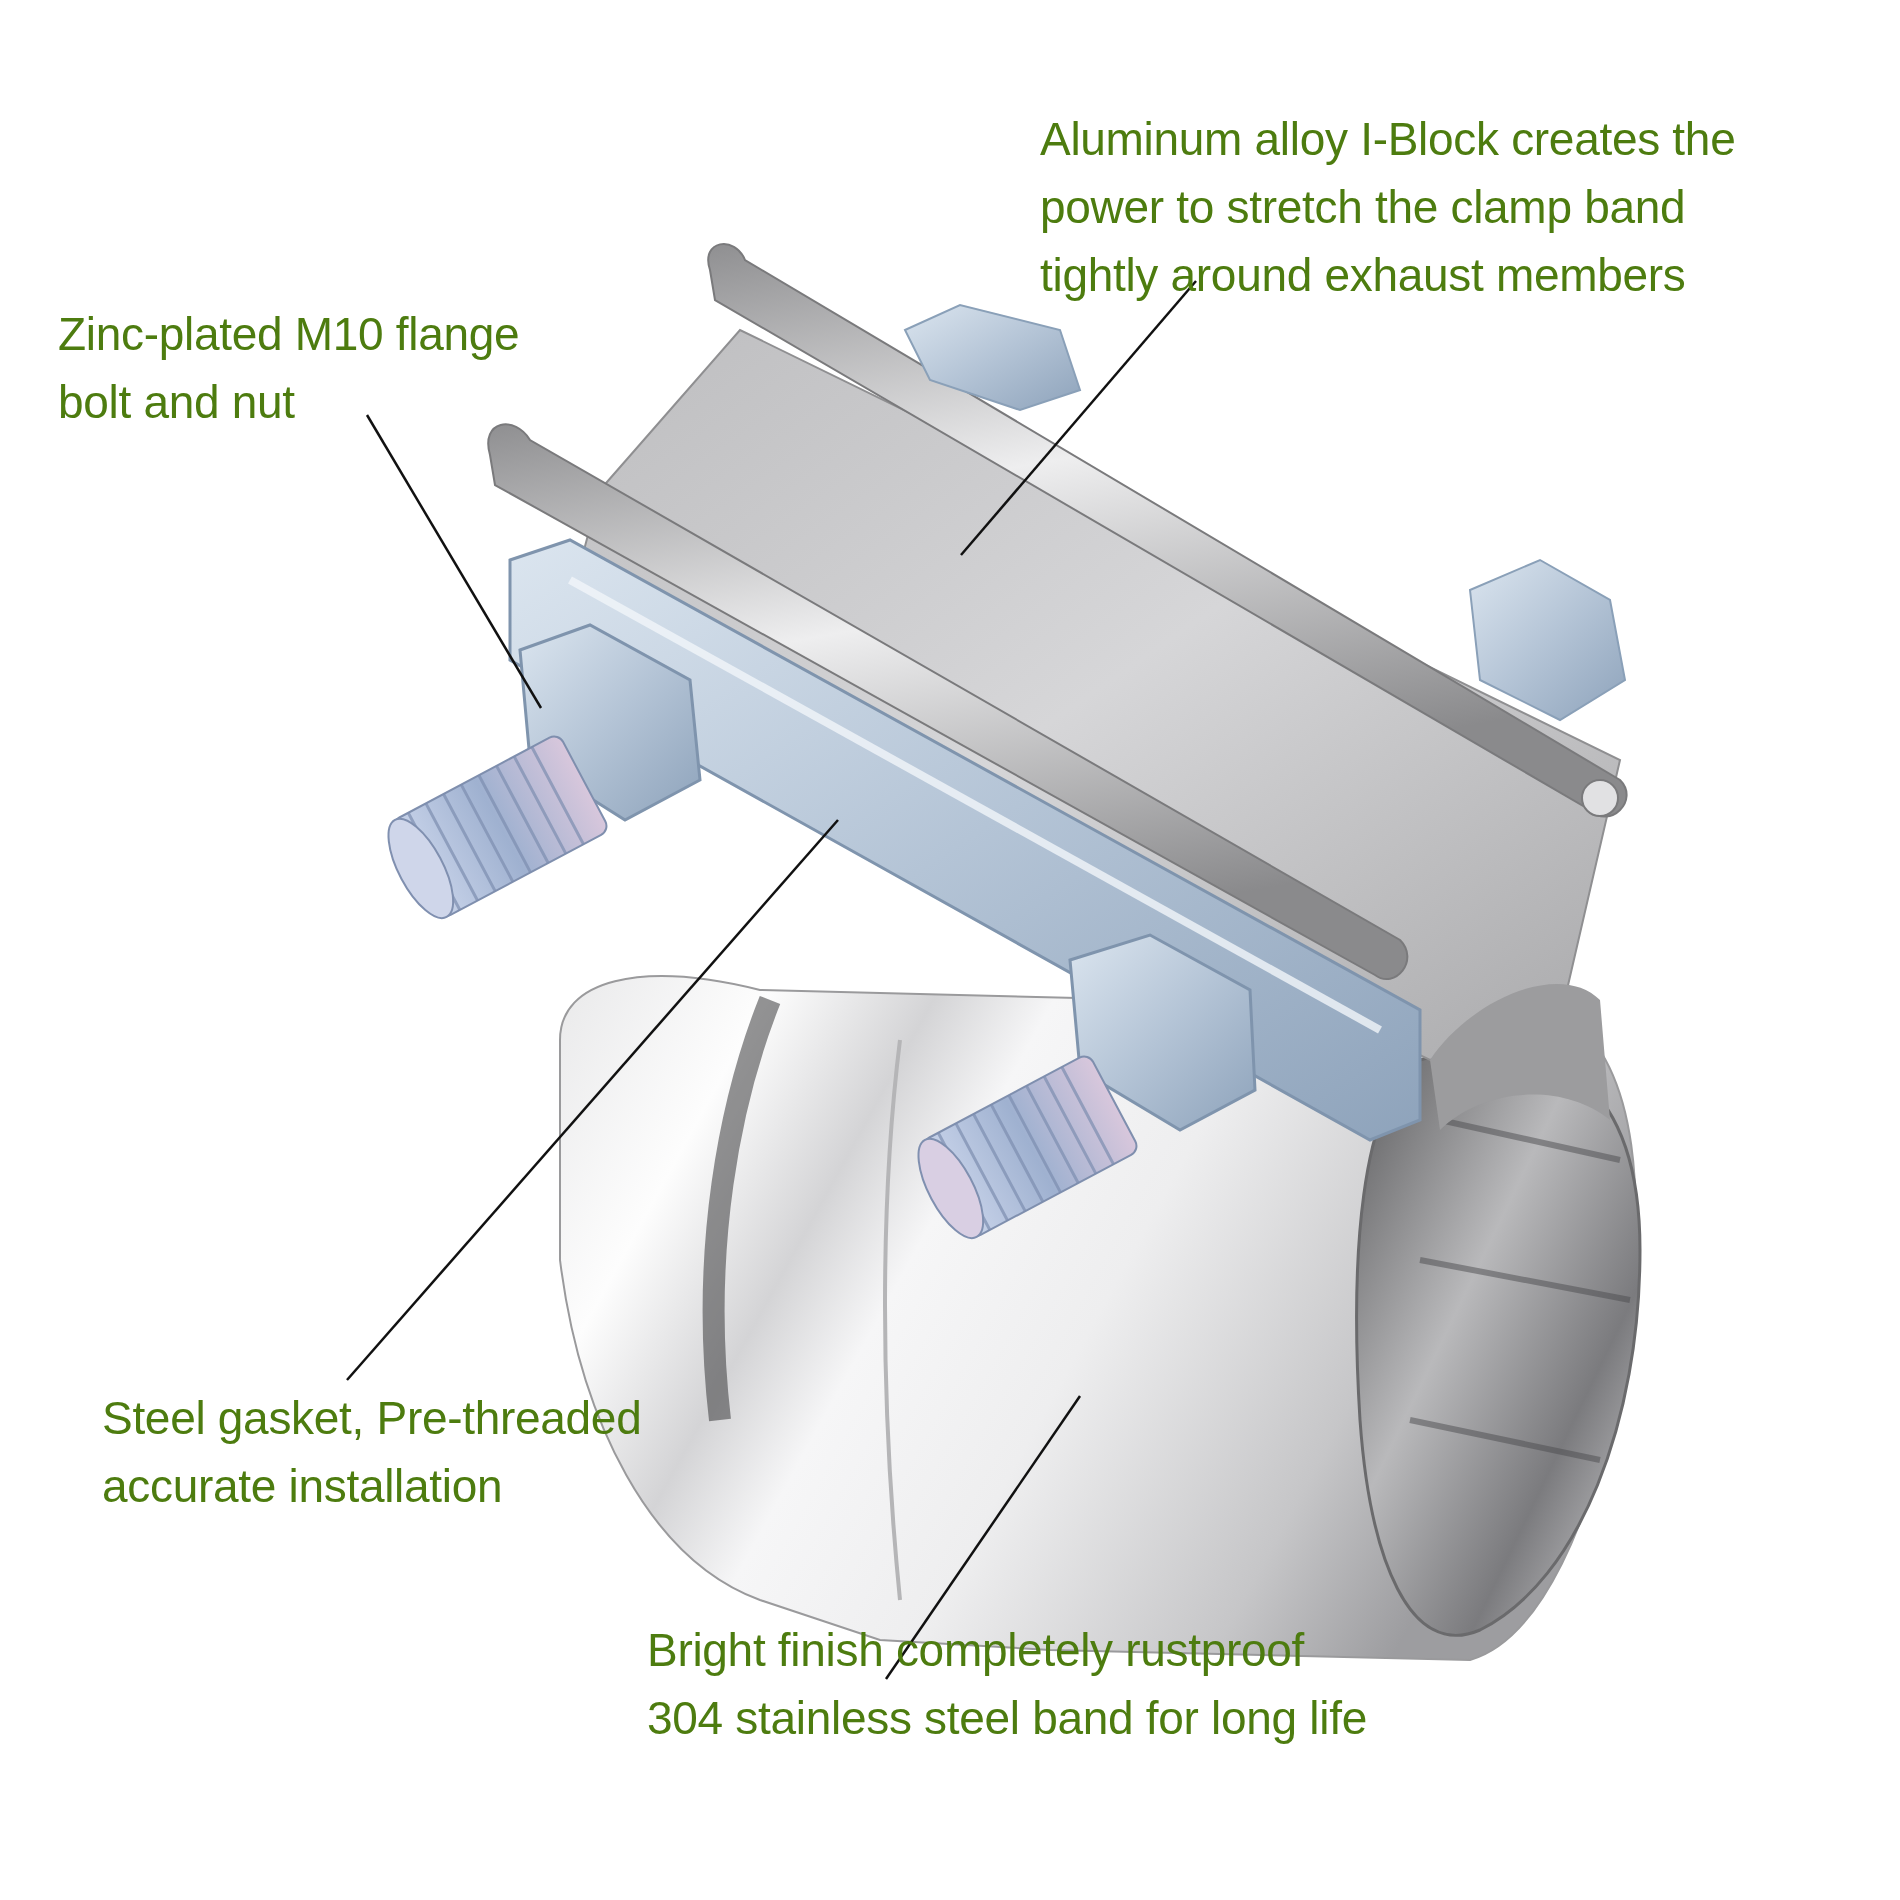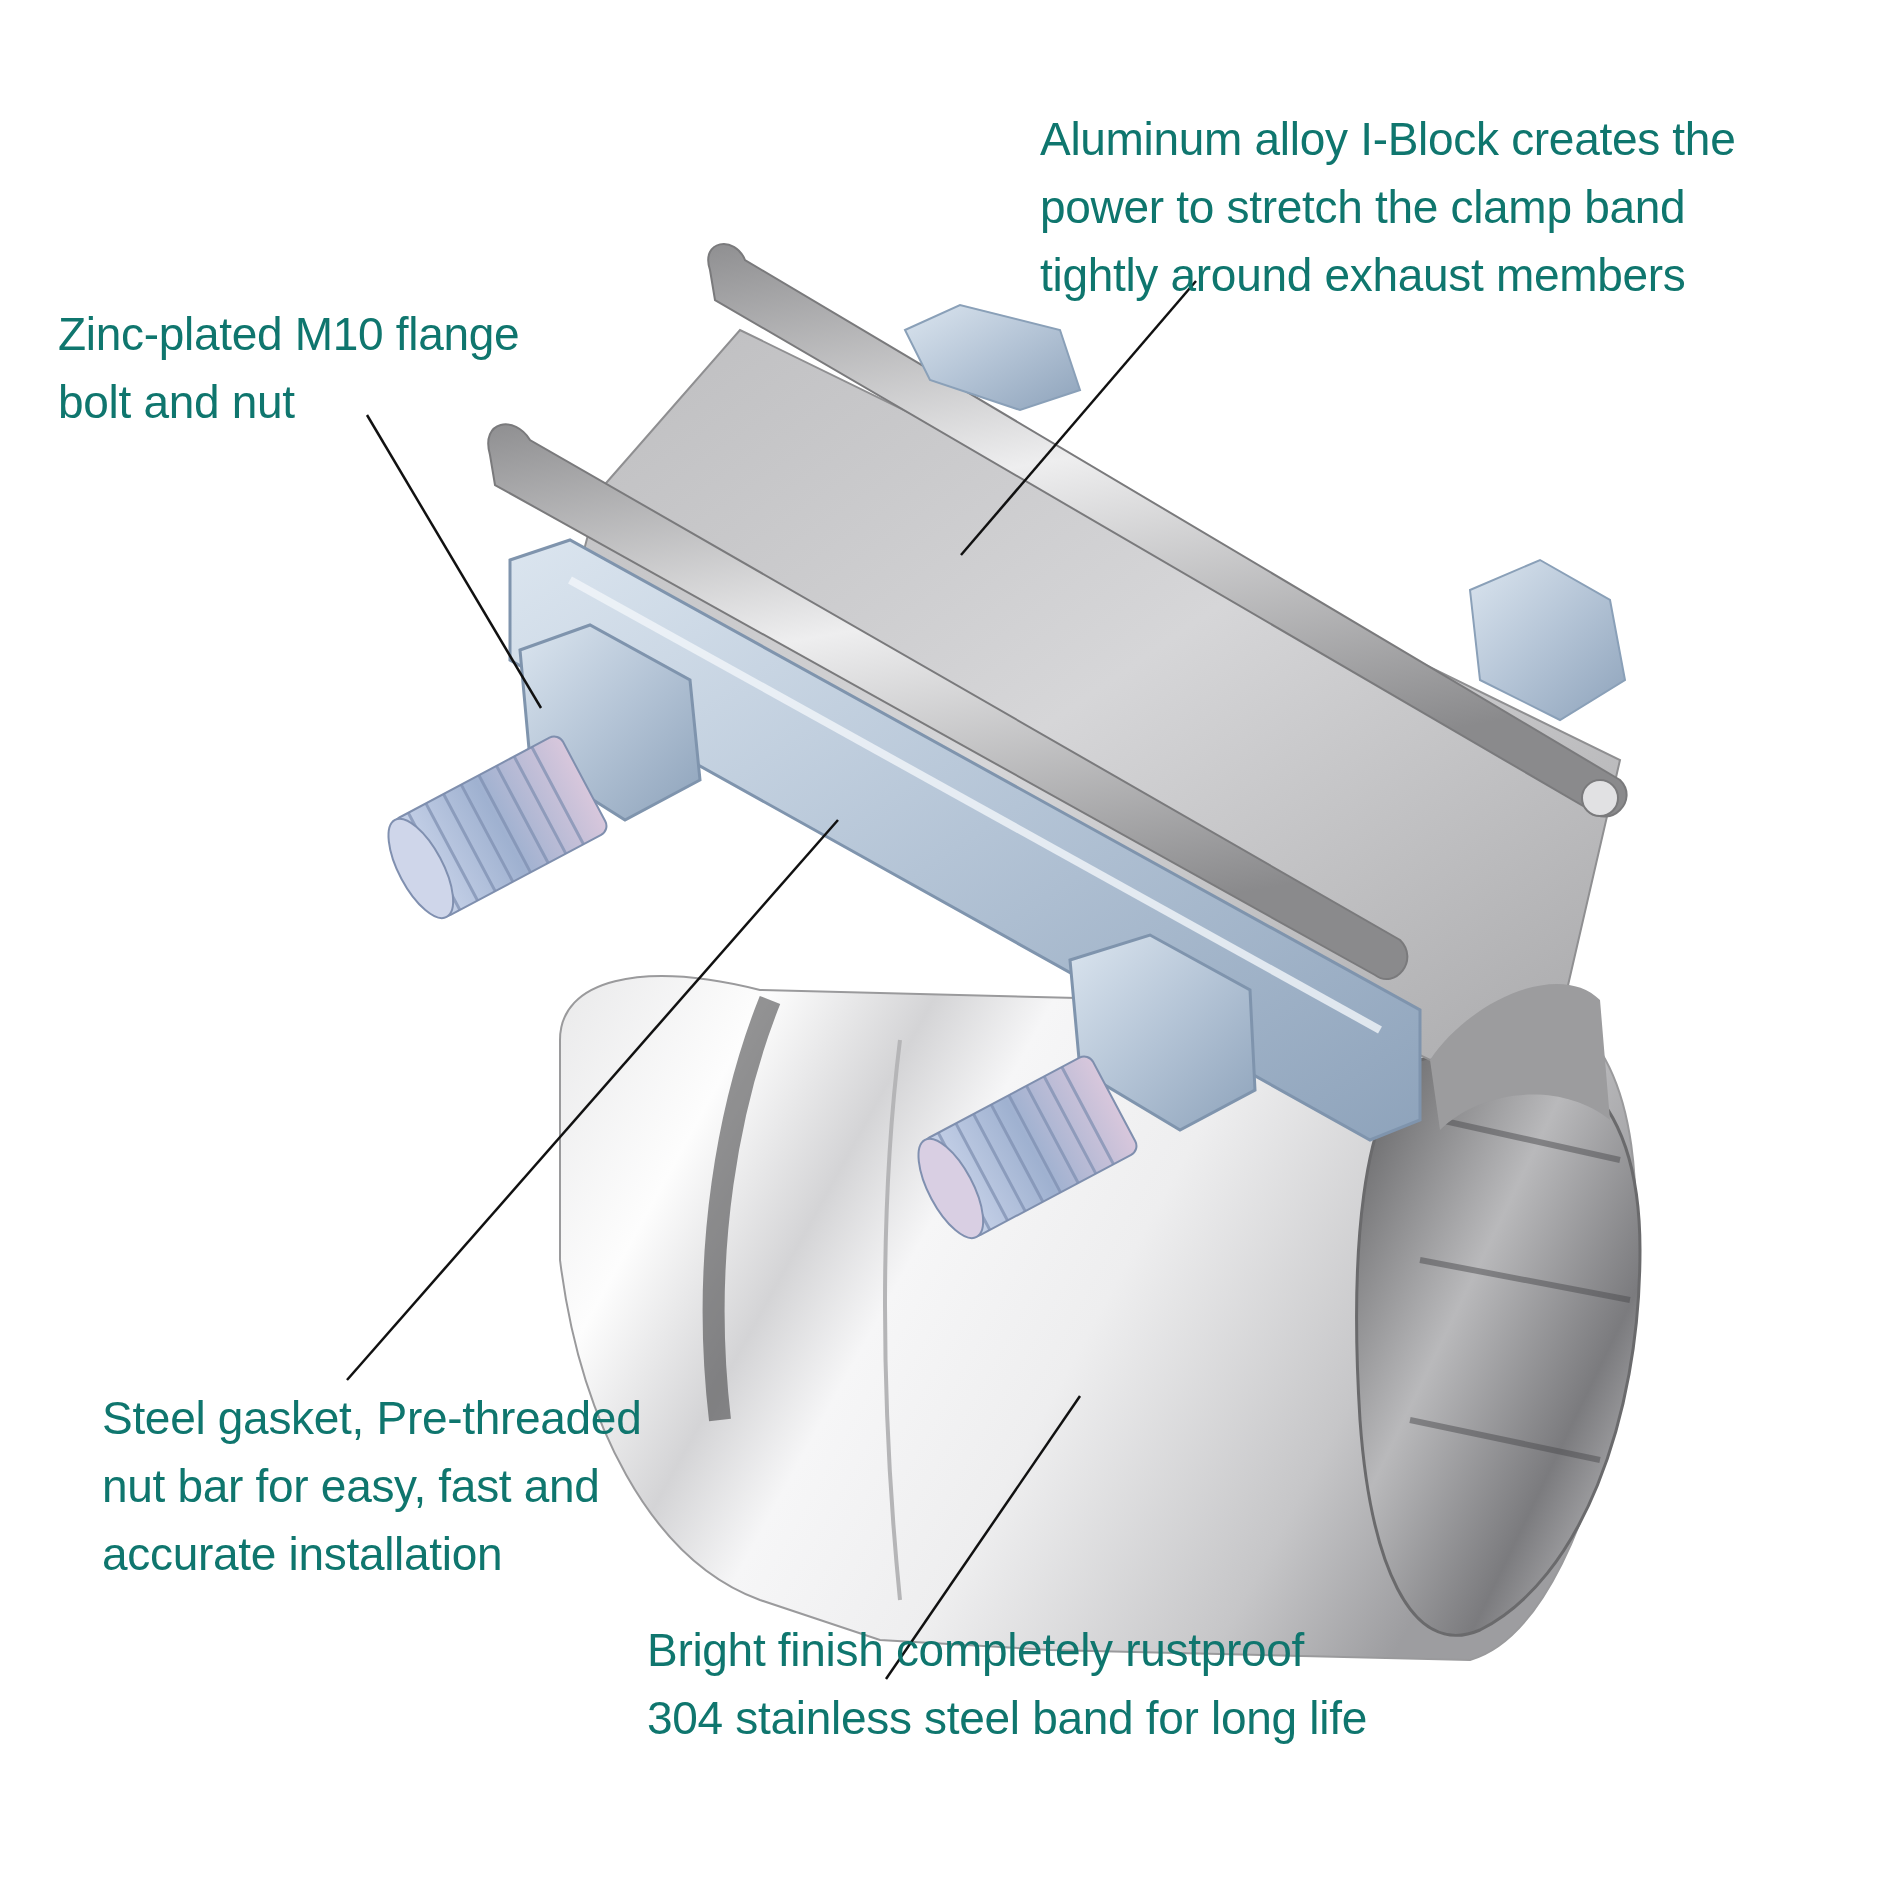--- a/index.html
+++ b/index.html
@@ -1,17 +1,17 @@
 <!DOCTYPE html>
 <html><head>
 <meta charset="utf-8">
 <style>
   html, body { margin:0; padding:0; background:#ffffff; }
   body { width:1900px; height:1900px; position:relative; overflow:hidden; font-family:"Liberation Sans", sans-serif; }
-  .callout { position:absolute; color:#0f766e; font-size:46px; line-height:68px; letter-spacing:-0.3px; white-space:nowrap; }
+  .callout { position:absolute; color:#4d7c0f; font-size:46px; line-height:68px; letter-spacing:-0.3px; white-space:nowrap; }
   .callout div { display:block; }
   #illustration { position:absolute; left:0; top:0; width:1900px; height:1900px; }
 </style>
 </head>
 <body>
 
 <svg id="illustration" viewBox="0 0 1900 1900" xmlns="http://www.w3.org/2000/svg">
   <defs>
     <linearGradient id="bandGrad" x1="0" y1="0" x2="1" y2="0.35">
       <stop offset="0" stop-color="#e9e9ea"></stop>
@@ -109,20 +109,19 @@
   <div>tightly around exhaust members</div>
 </div>
 
 <div class="callout" style="left:58px; top:300px;">
   <div>Zinc-plated M10 flange</div>
   <div>bolt and nut</div>
 </div>
 
 <div class="callout" style="left:102px; top:1384px;">
   <div>Steel gasket, Pre-threaded</div>
-  <div>nut bar for easy, fast and</div>
   <div>accurate installation</div>
 </div>
 
 <div class="callout" style="left:647px; top:1616px;">
   <div>Bright finish completely rustproof</div>
   <div>304 stainless steel band for long life</div>
 </div>
 
 </body></html>

